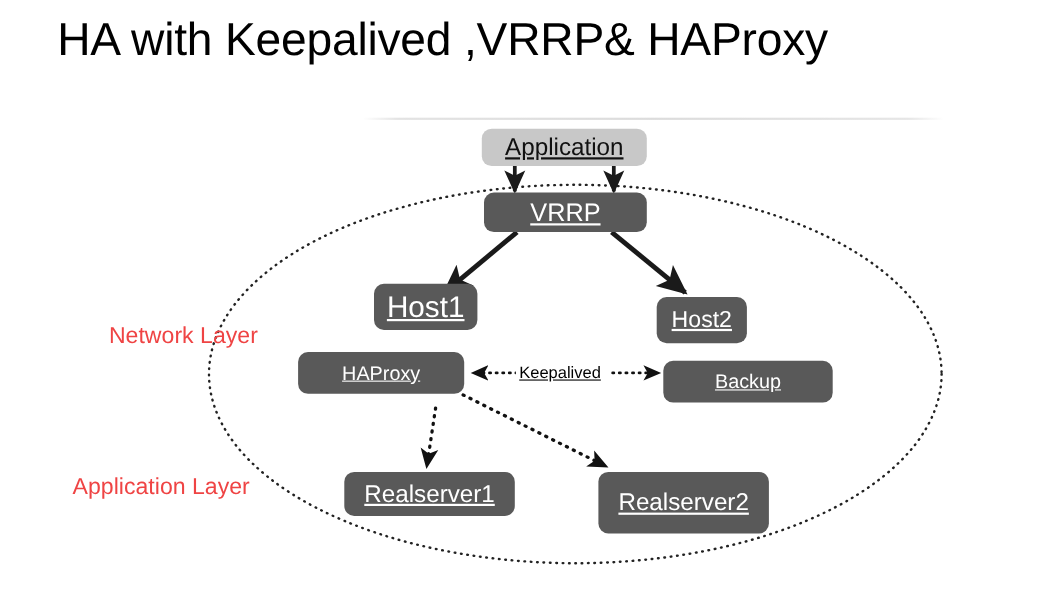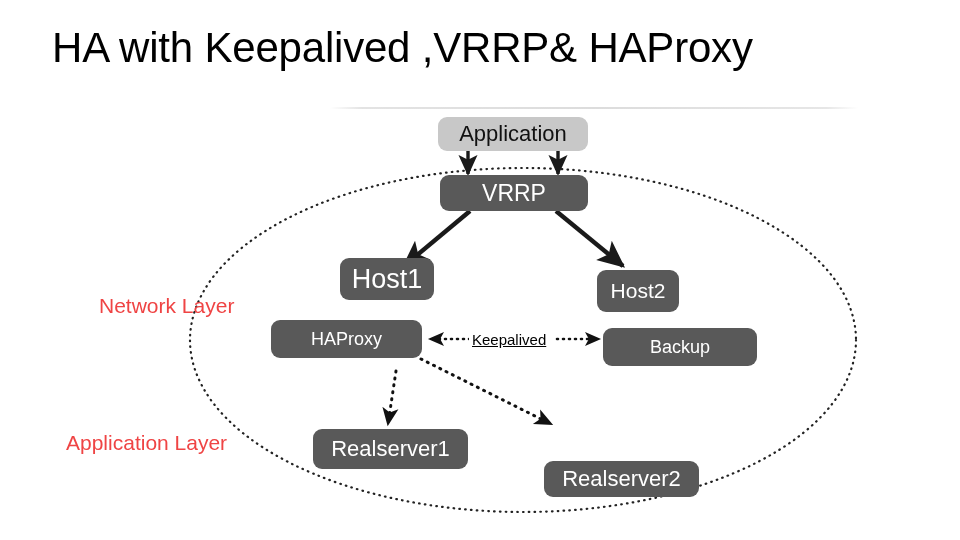--- a/index.html
+++ b/index.html
@@ -18,21 +18,21 @@
   #slide {
     position: absolute;
     left: 0; top: 0;
     width: 960px;
     height: 540px;
     background: #ffffff;
   }
   #title {
     position: absolute;
     left: 52px;
-    top: 20px;
+    top: 8px;
     width: 860px;
     font-size: 42px;
     line-height: 56px;
     font-weight: 400;
     color: #000000;
     letter-spacing: -0.2px;
     white-space: nowrap;
   }
   #divider {
     position: absolute;
@@ -50,20 +50,21 @@
   }
   .node {
     position: absolute;
     box-sizing: border-box;
     border-radius: 9px;
     display: flex;
     align-items: center;
     justify-content: center;
     text-align: center;
     white-space: nowrap;
+    text-decoration: underline;
   }
   .node.dark {
     background: #595959;
     color: #ffffff;
     text-align: center;
   }
   .node.light {
     background: #c8c8c8;
     color: #111111;
   }
@@ -139,21 +140,21 @@
   </div>
 
   <div class="node dark" style="left:603px; top:328px; width:154px; height:38px; font-size:18px;">
     <span>Backup</span>
   </div>
 
   <div class="node dark" style="left:313px; top:429px; width:155px; height:40px; font-size:22px;">
     <span>Realserver1</span>
   </div>
 
-  <div class="node dark" style="left:544px; top:429px; width:155px; height:36px; font-size:22px;margin-top:32px;">
+  <div class="node dark" style="left:544px; top:429px; width:155px; height:56px; font-size:22px;">
     <span>Realserver2</span>
   </div>
 
   <div class="layer-label" style="left:99px; top:294px;">Network Layer</div>
 
   <div class="layer-label" style="left:66px; top:431px;">Application Layer</div>
 
   <div class="edge-label" style="left:469px; top:331px;">Keepalived</div>
 
 </div>

